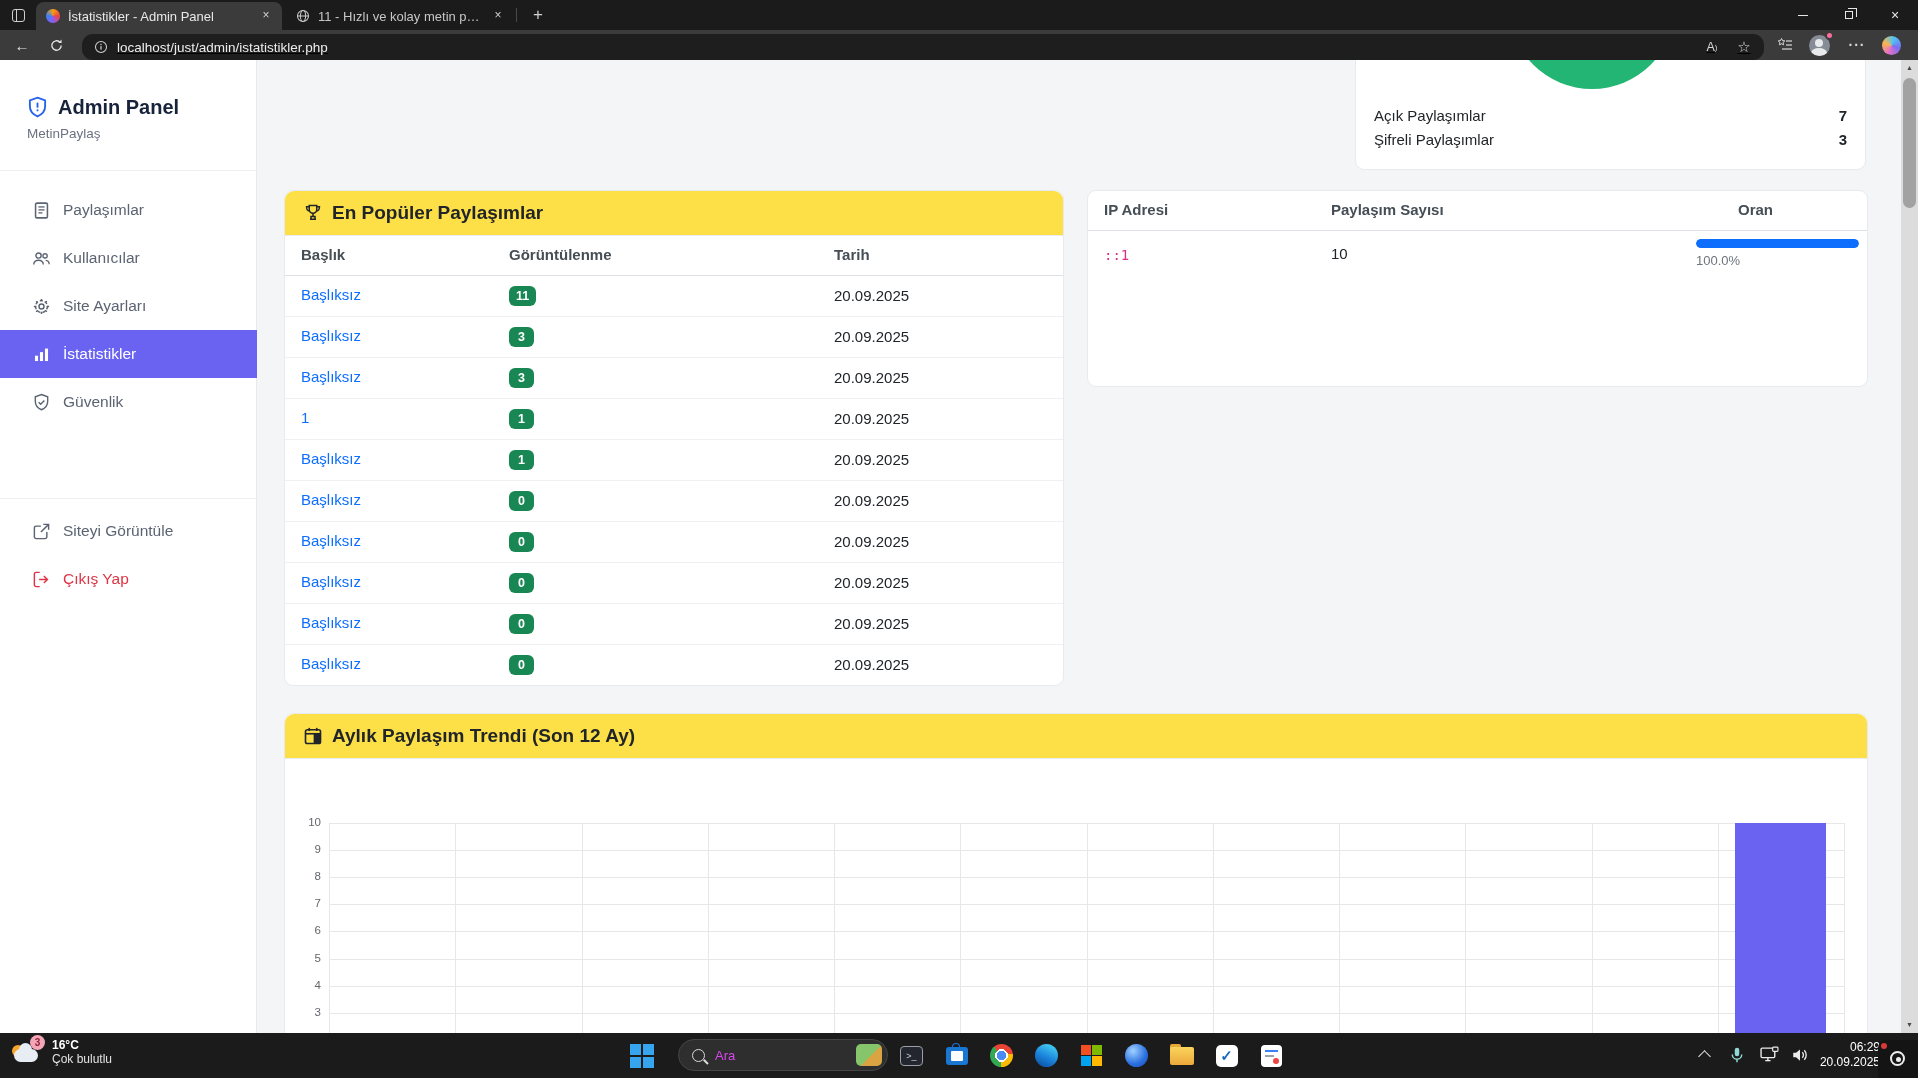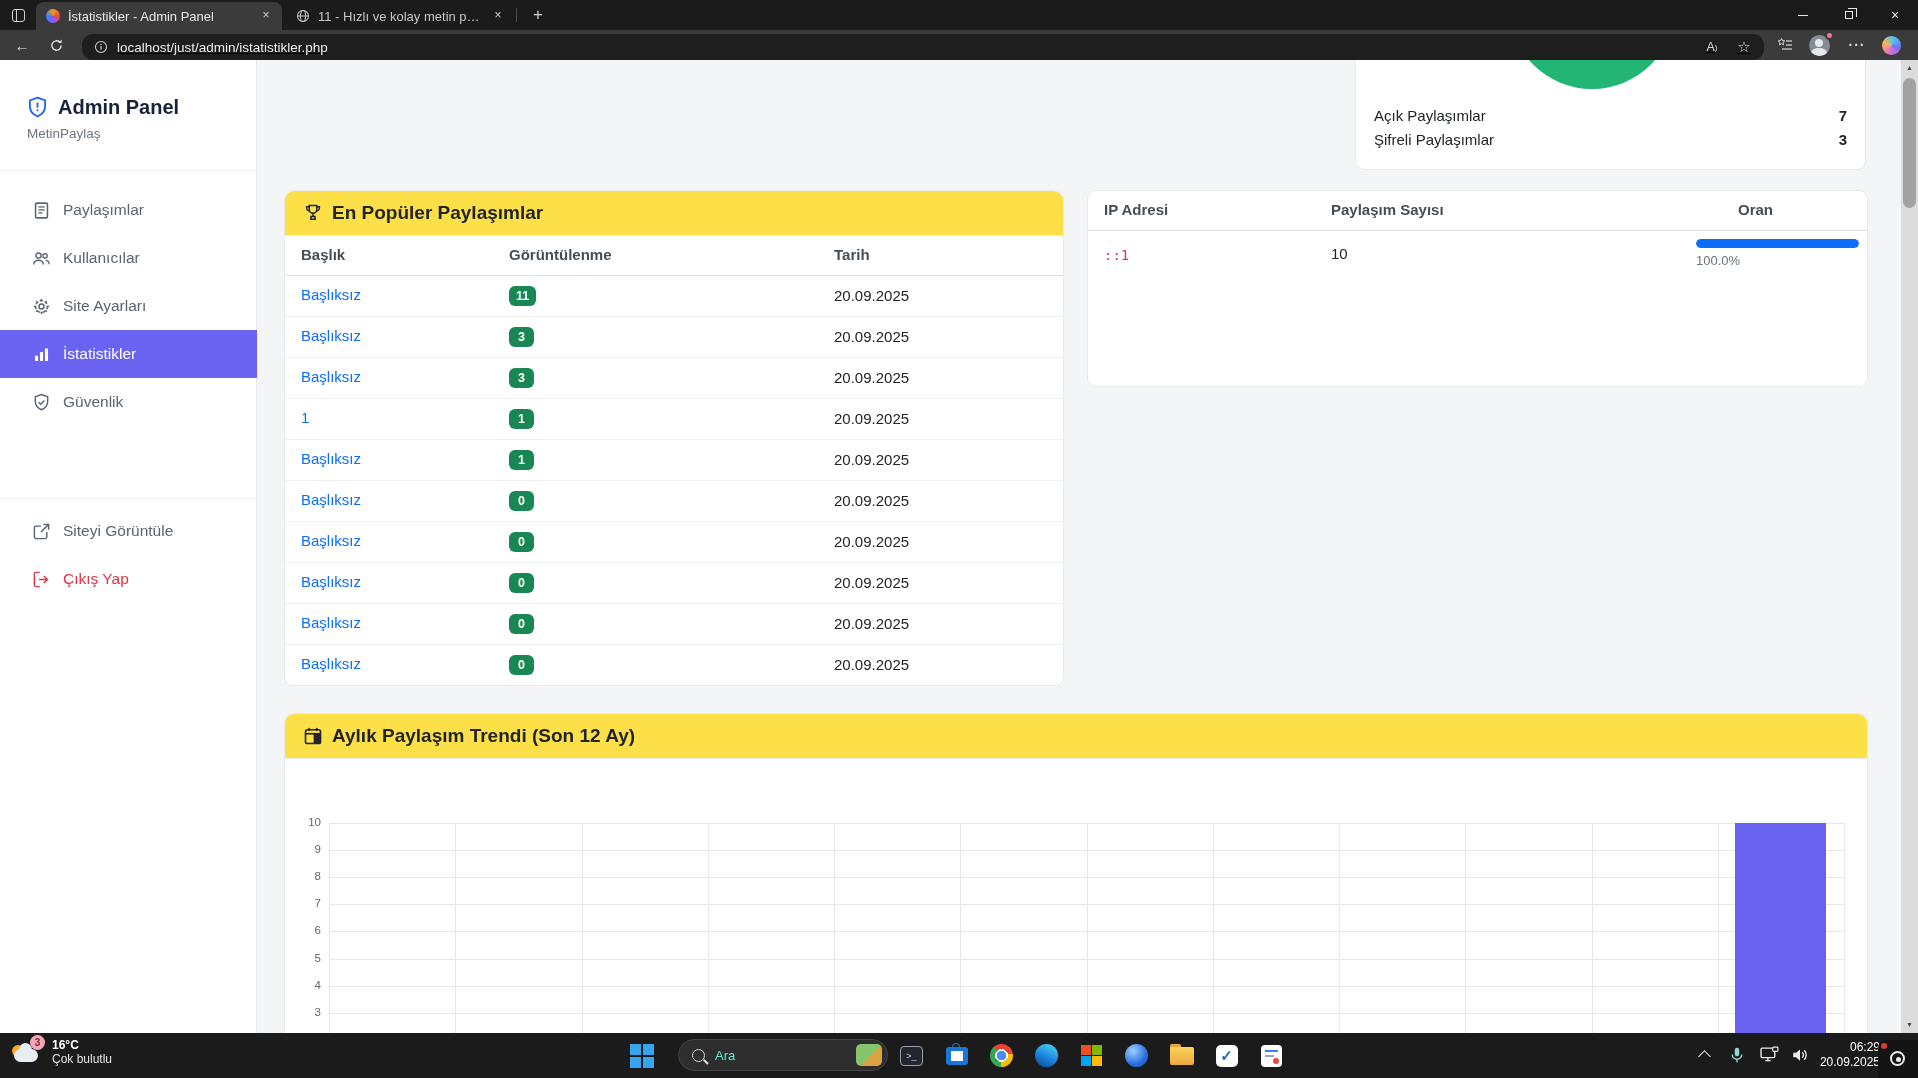--- a/index.html
+++ b/index.html
@@ -115,21 +115,21 @@
   .w-cloud::before { content:""; position:absolute; left:5px; top:-6px; width:13px; height:13px; border-radius:50%; background:#e8edf4; }
   .w-badge { position:absolute; left:20px; top:-2px; width:15px; height:15px; border-radius:50%; background:#f4a6b8; color:#8c2332; font-size:10px; font-weight:bold; text-align:center; line-height:15px; }
   .w-text { margin-left:8px; }
   .w-temp { font-size:12px; color:#fff; font-weight:bold; line-height:14px; }
   .w-cond { font-size:12px; color:#e2e2e2; line-height:14px; }
   .start { position:absolute; left:630px; top:11px; width:24px; height:24px; display:grid; grid-template-columns:11px 11px; grid-gap:2px; }
   .start i { width:11px; height:11px; background:#37a5ee; }
   .tb-search { position:absolute; left:678px; top:6px; width:210px; height:32px; border-radius:16px; background:#2e2e2e; border:1px solid #454545; display:flex; align-items:center; }
   .tb-search .s-glyph { margin-left:13px; width:13px; height:13px; border:1.6px solid #dcdcdc; border-radius:50%; position:relative; }
   .tb-search .s-glyph::after { content:""; position:absolute; left:10px; top:11px; width:6px; height:1.6px; background:#dcdcdc; transform:rotate(45deg); }
-  .tb-search .s-text { margin-left:10px; font-size:13px; color:#5eead4; flex:1; }
+  .tb-search .s-text { margin-left:10px; font-size:13px; color:#d946ef; flex:1; }
   .tb-search .s-img { width:26px; height:22px; border-radius:5px; margin-right:5px; background:linear-gradient(135deg,#86c56b 0 55%,#d9a441 55%); }
   .tb-app { position:absolute; top:9px; width:27px; height:27px; display:flex; align-items:center; justify-content:center; }
   .tr-chev { position:absolute; left:1700px; top:19px; width:9px; height:9px; border-left:1.7px solid #e8e8e8; border-top:1.7px solid #e8e8e8; transform:rotate(45deg); }
   .tr-ic { position:absolute; top:13px; width:20px; height:20px; color:#eee; }
   .clock { position:absolute; left:1798px; top:7px; width:82px; text-align:right; color:#fff; font-size:12px; line-height:15px; }
   .capture { position:absolute; right:0; bottom:0; width:40px; height:38px; background:#141414; border-radius:8px 0 0 0; }
   .capture .ring { position:absolute; left:12px; top:11px; width:15px; height:15px; border:2px solid #ececec; border-radius:50%; }
   .capture .dot { position:absolute; left:18px; top:17px; width:5px; height:5px; border-radius:50%; background:#ececec; }
   .capture .red { position:absolute; left:3px; top:3px; width:6px; height:6px; border-radius:50%; background:#d83a3a; }
 </style>

